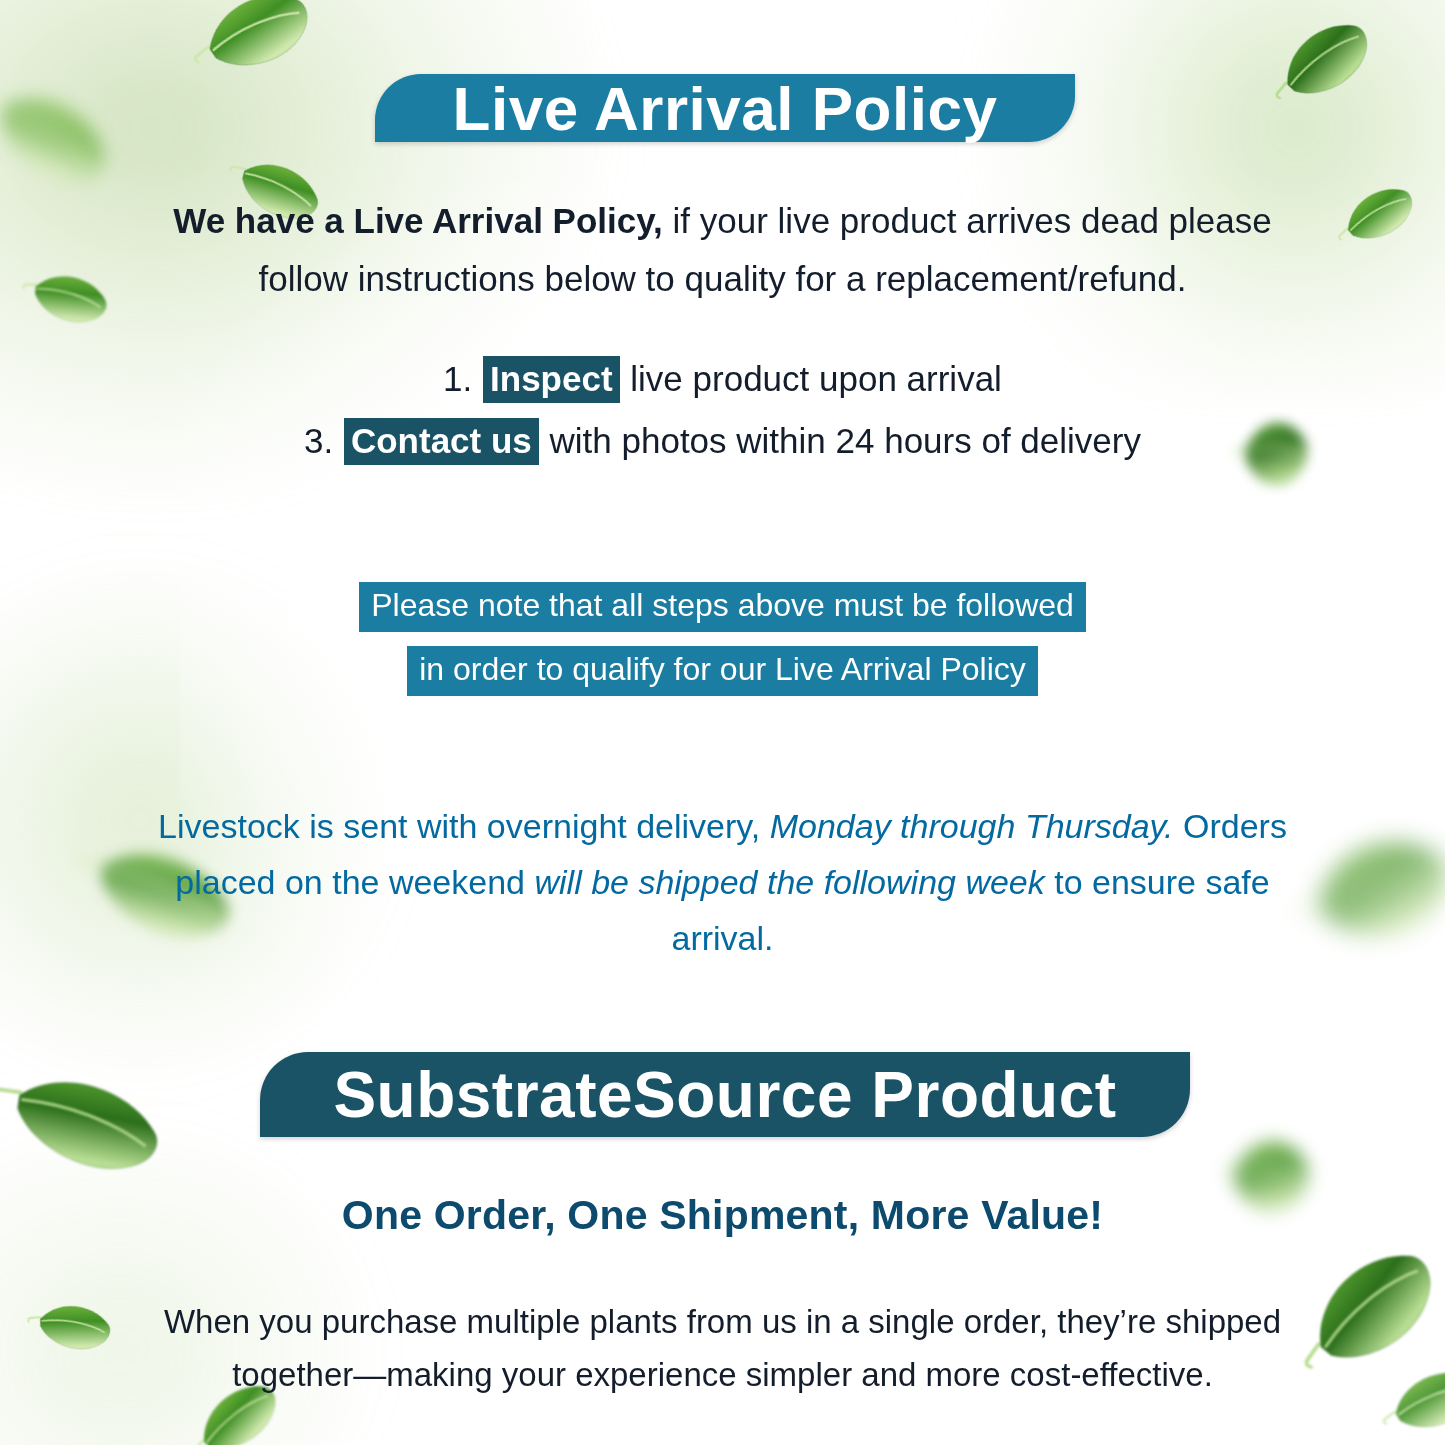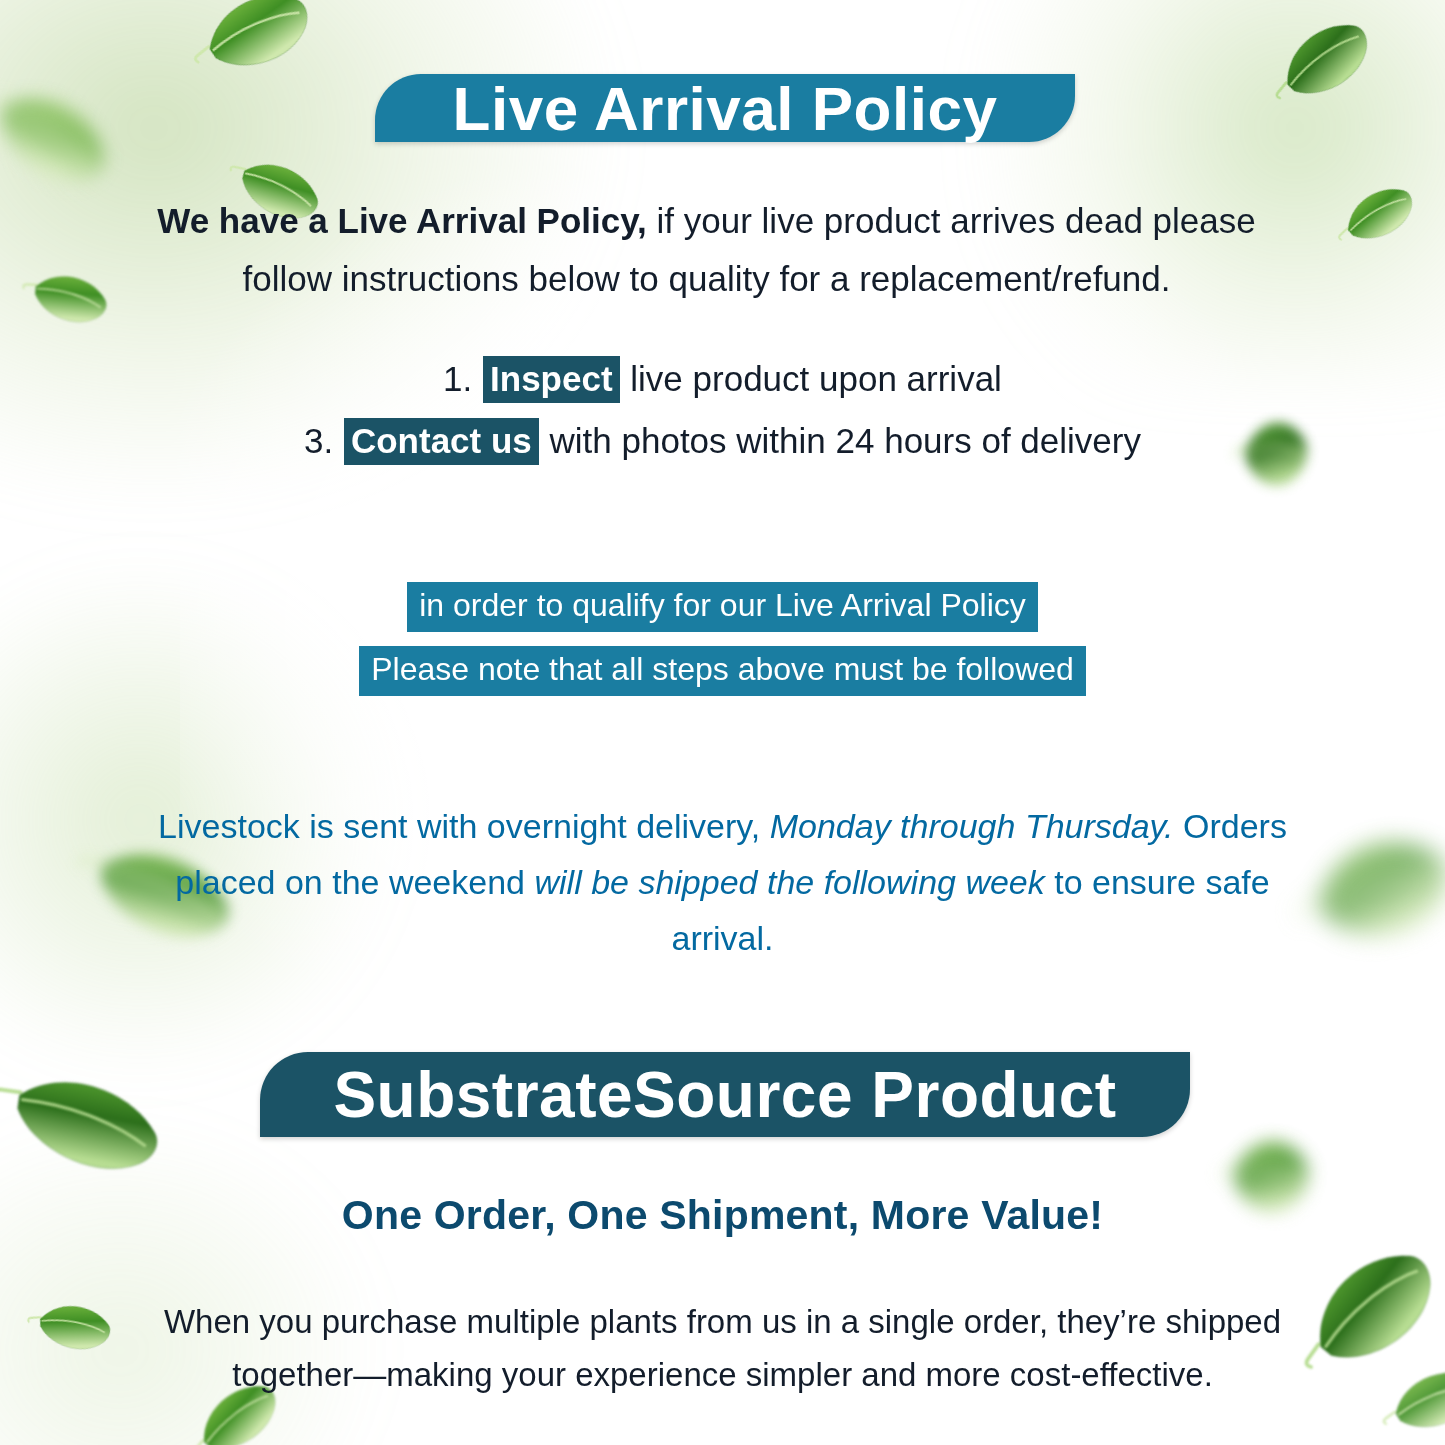--- a/index.html
+++ b/index.html
@@ -98,21 +98,21 @@
     top: 1052px;
     width: 930px;
     height: 85px;
     background: #1b5366;
     border-radius: 48px 0 48px 0;
     font-size: 64px;
   }
 
   .intro {
     position: absolute;
-    left: 124px;
+    left: 140px;
     top: 192px;
     width: 1165px;
     text-align: center;
     color: #131d2b;
     font-size: 35px;
     line-height: 1.66;
   }
   .intro b { font-weight: bold; }
 
   .steps {
@@ -445,22 +445,22 @@
       </div>
 
 
       <div class="step">
         <span>3.</span><span> </span><span class="hl">Contact us</span><span> with photos within 24 hours of delivery</span>
       </div>
 
     </div>
 
     <div class="note">
+      <div><span class="note-line">Please note that all steps above must be followed</span></div>
       <div><span class="note-line">in order to qualify for our Live Arrival Policy</span></div>
-      <div><span class="note-line">Please note that all steps above must be followed</span></div>
     </div>
 
     <div class="shipping">
       <span>Livestock is sent with overnight delivery, </span><i>Monday through Thursday.</i><span> Orders placed on the weekend </span><i>will be shipped the following week</i><span> to ensure safe arrival.</span>
     </div>
 
     <div class="banner banner-product">
       <span>SubstrateSource Product</span>
     </div>
 

